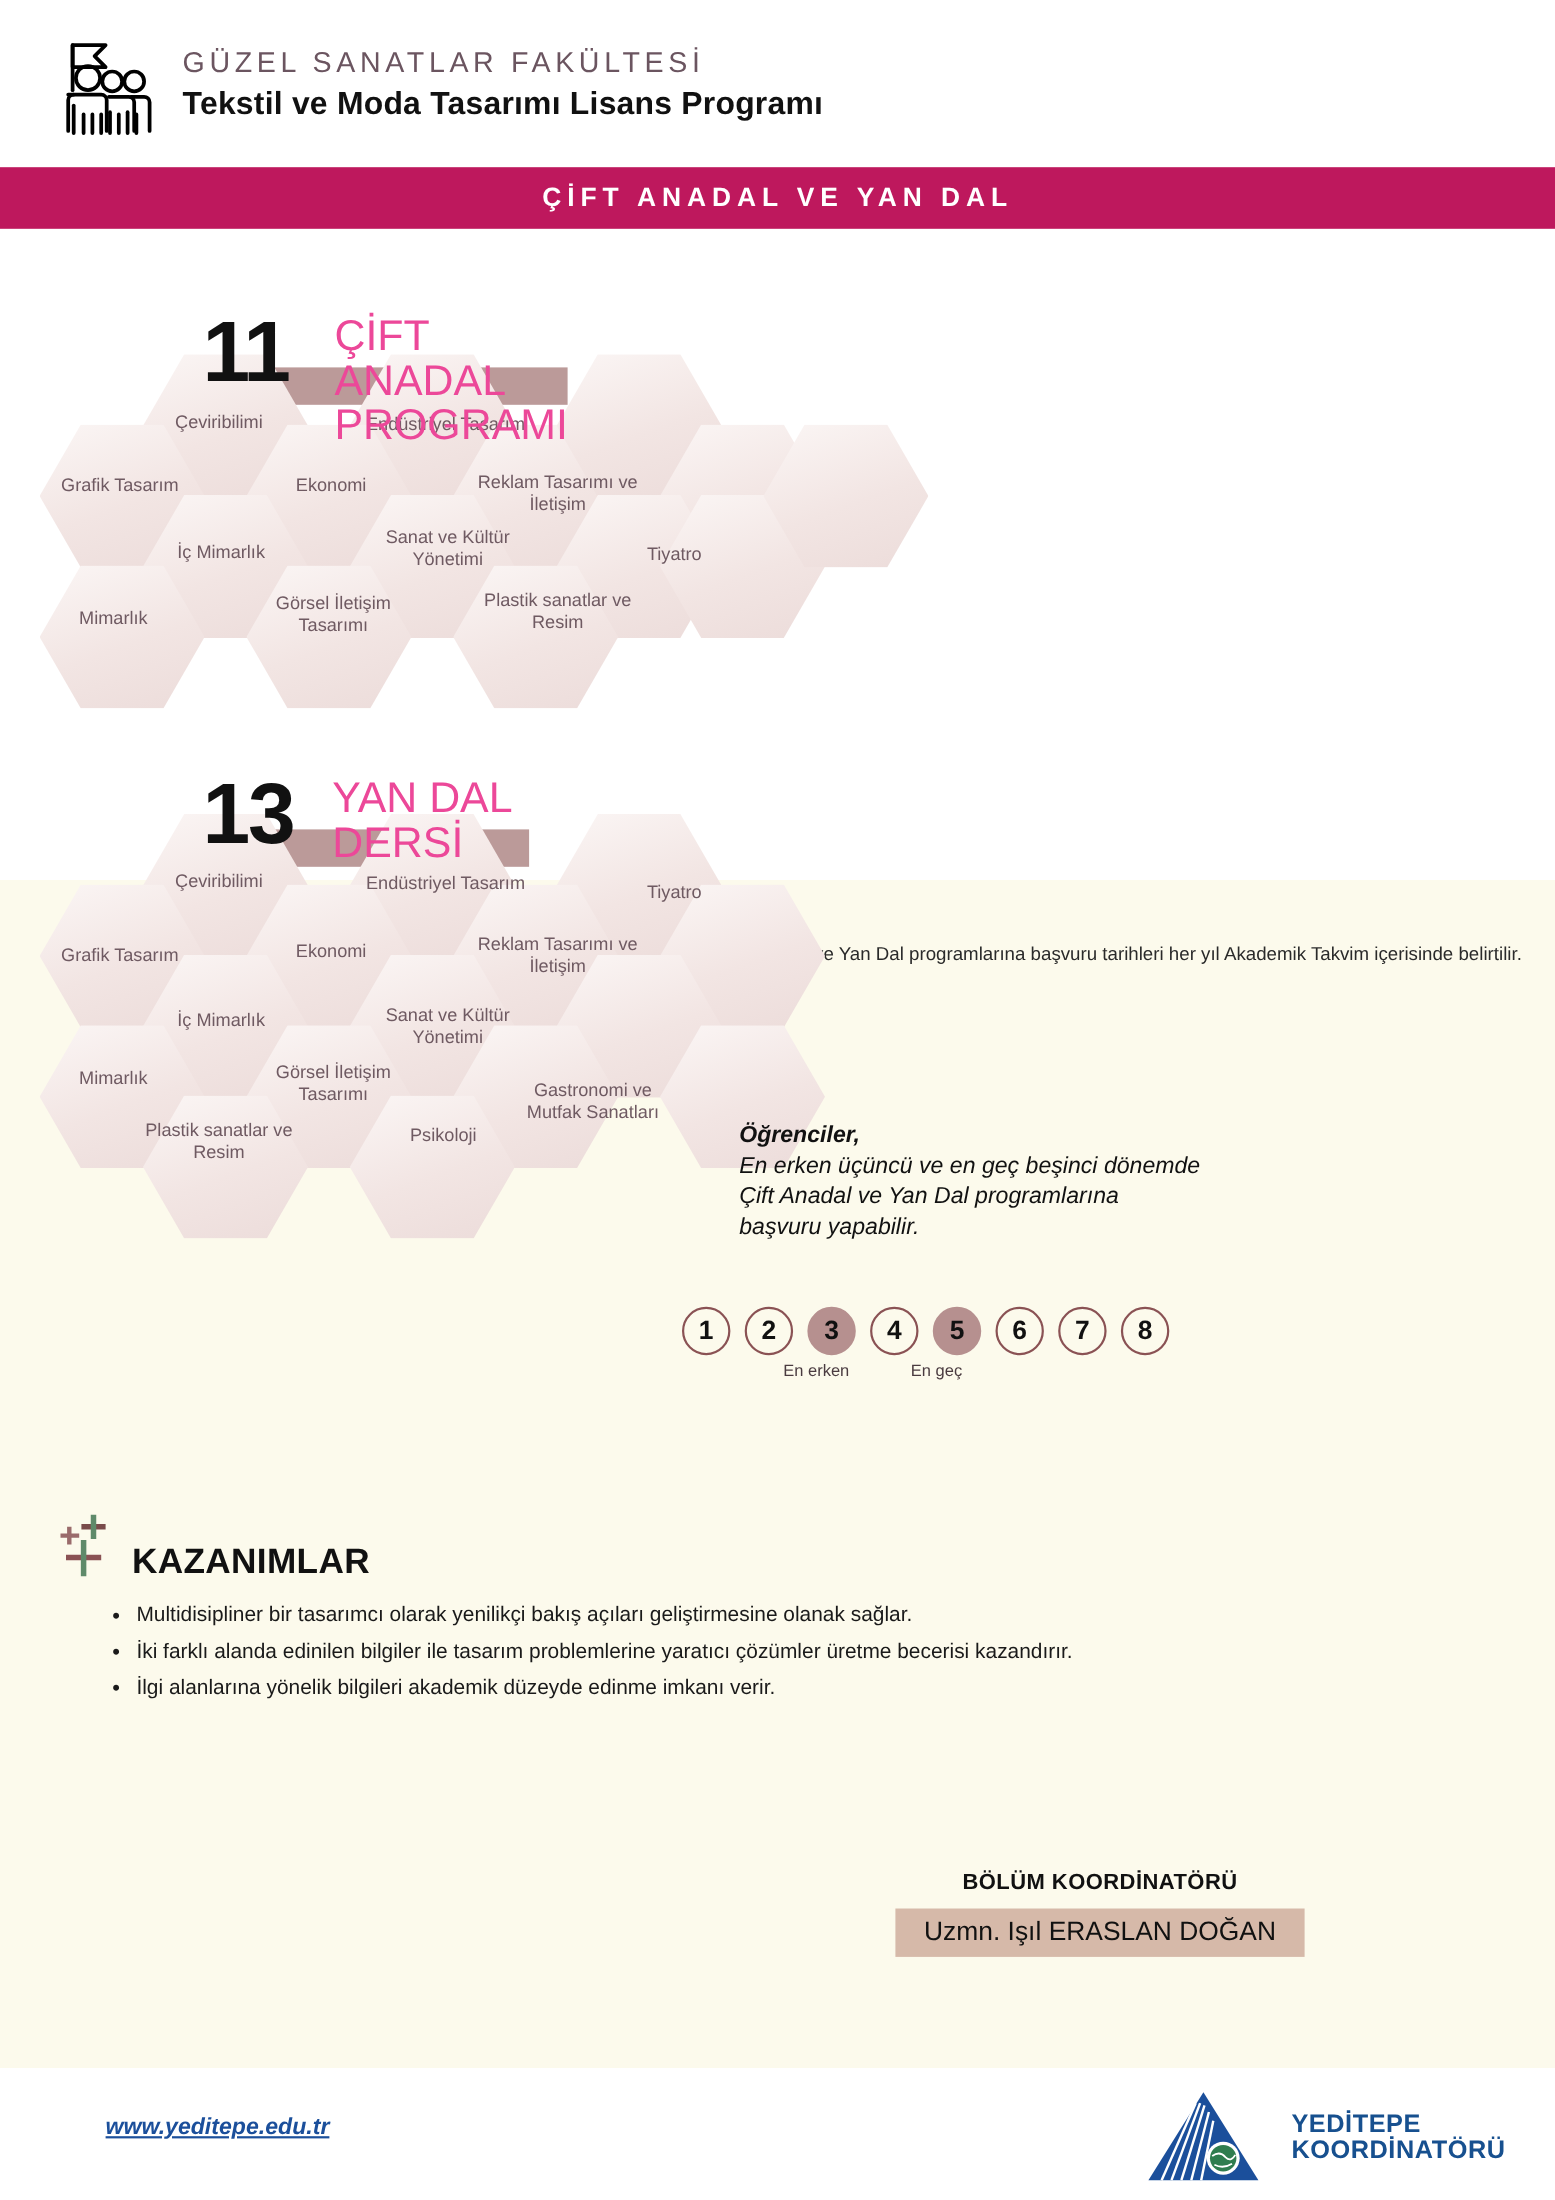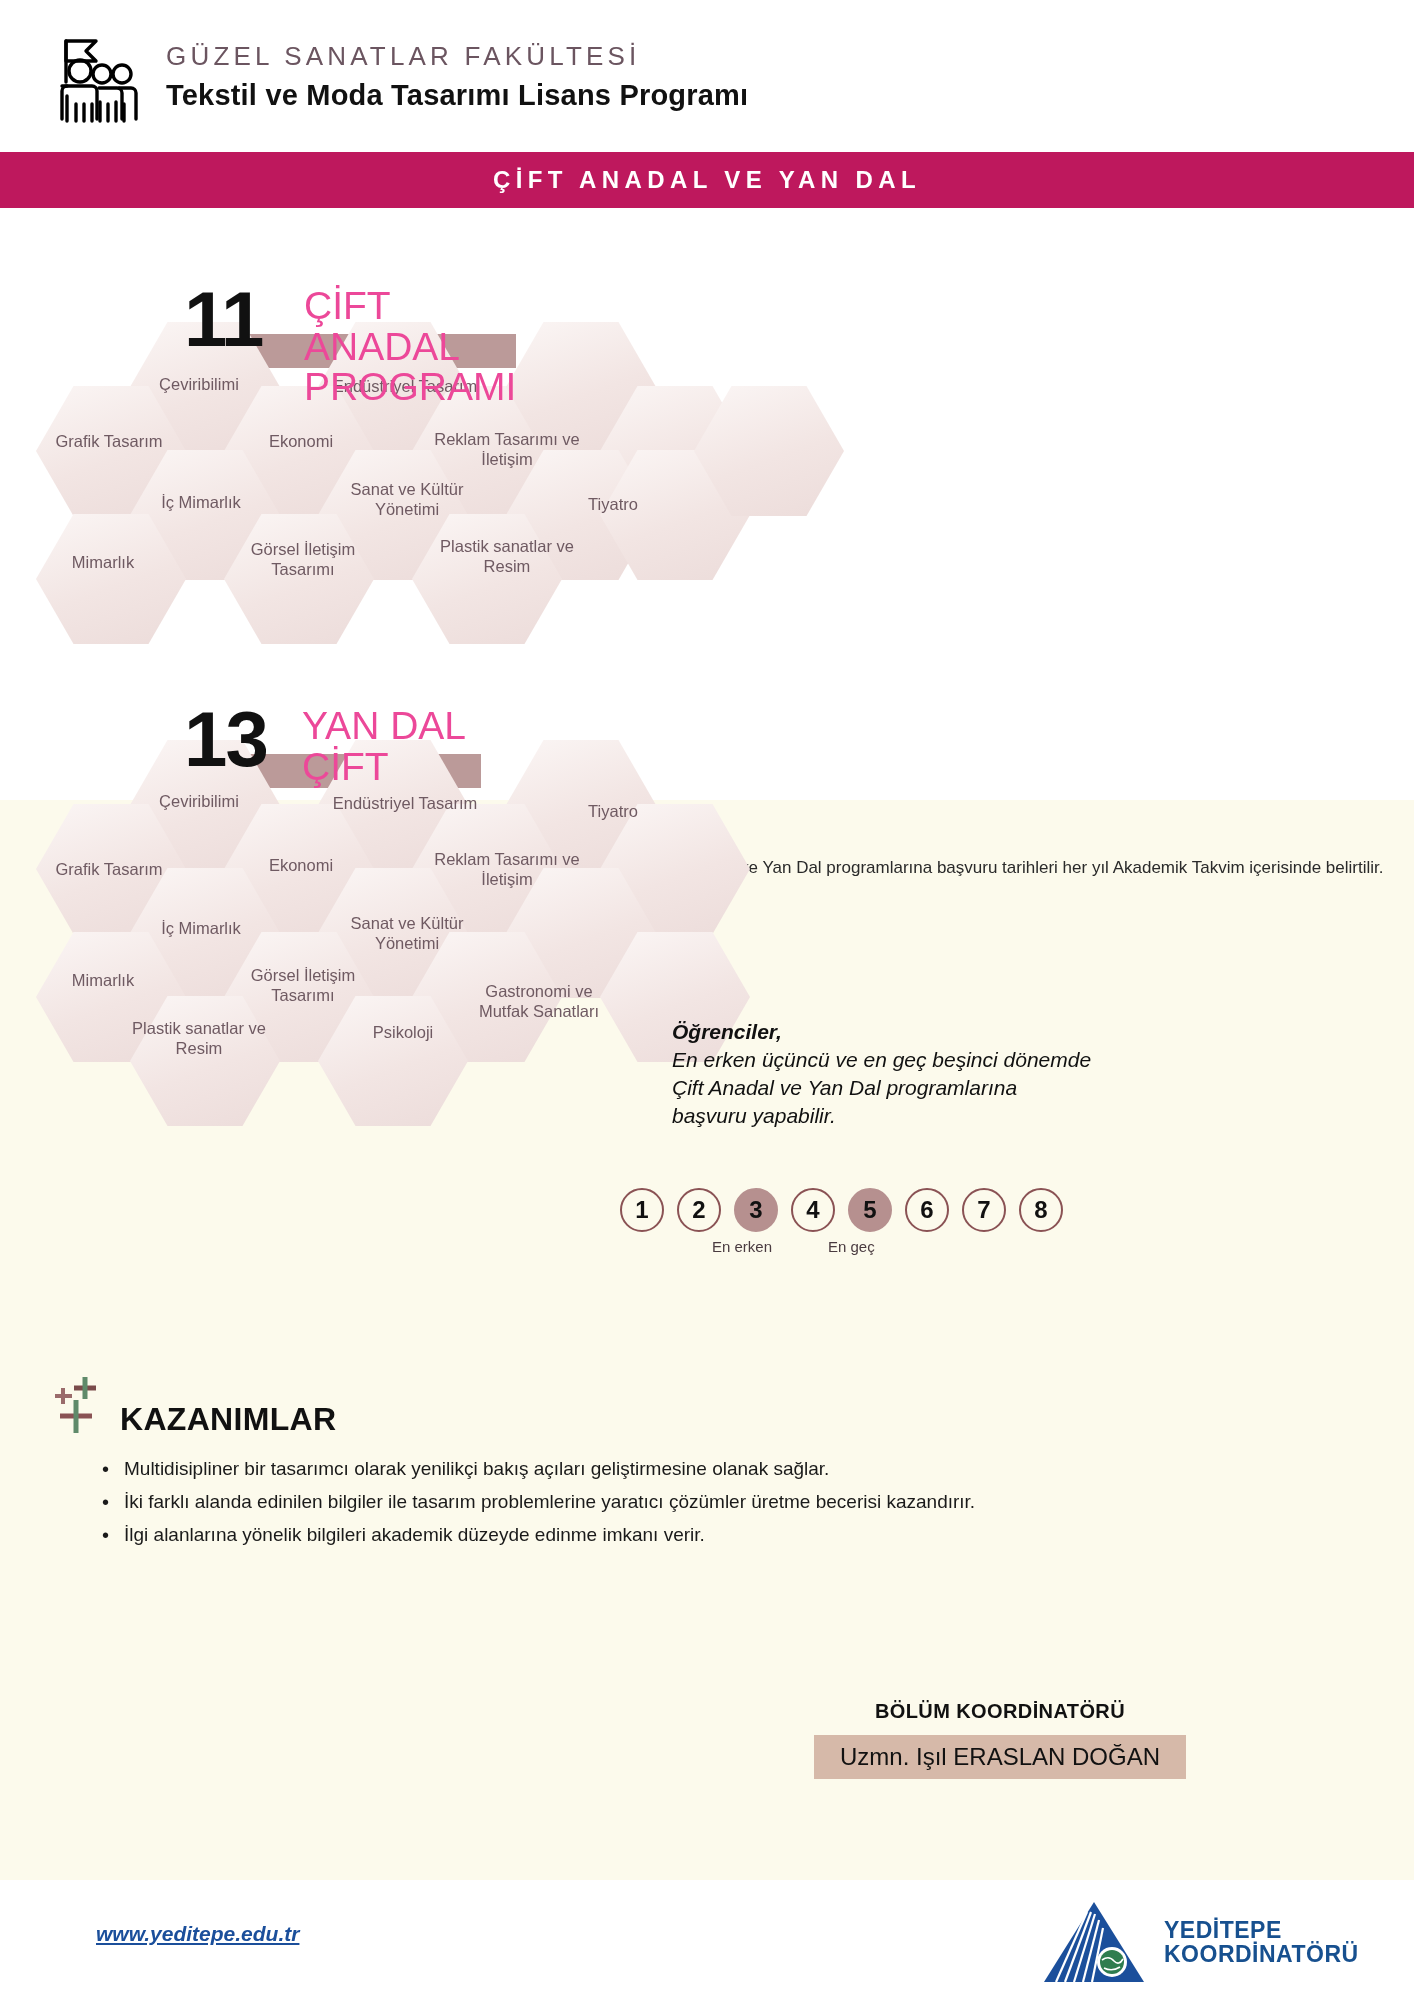--- a/index.html
+++ b/index.html
@@ -113,21 +113,21 @@
     padding:8px 26px; font-size:24px; color:#111;
   }
 
   
   .footer { position:absolute; left:0; top:1880px; width:1414px; height:120px; }
   .footer-url {
     position:absolute; left:96px; top:42px;
     font-size:21px; font-weight:bold; color:#1b4f9b; font-style:italic;
   }
   .footer-logo { position:absolute; left:1038px; top:18px; display:flex; align-items:center; gap:14px; }
-  .footer-logo-text { line-height:1.06; }
+  .footer-logo-text { line-height:1.06;margin-left:10px; }
   .footer-logo-text div { font-size:23px; font-weight:bold; color:#17508f; letter-spacing:.5px; }
 </style>
 </head>
 <body>
 
 <div class="bg-white-top"></div>
 <div class="bg-cream"></div>
 <div class="bg-white-bottom"></div>
 
 <div class="header">
@@ -205,21 +205,21 @@
   <div class="hex-label" style="left:412px; top:536px;">Plastik sanatlar ve
 Resim</div>
 </div>
 
 <div class="note">*Çift Anadal ve Yan Dal programlarına başvuru tarihleri her yıl Akademik Takvim içerisinde belirtilir.</div>
 
 <div class="count-block" style="left:104px; top:710px; width:400px; height:90px;">
   <div class="hl-bar" style="width:285px;"></div>
   <div class="count-num">13</div>
   <div class="count-label" style="left:198px;">YAN DAL
-ÇİFT</div>
+DERSİ</div>
 </div>
 
 <div class="hex-cluster" style="left:0; top:0; width:1414px; height:1400px;">
   <div class="hex" style="left:130px; top:740px;"></div>
   <div class="hex" style="left:318px; top:740px;"></div>
   <div class="hex" style="left:506px; top:740px;"></div>
   <div class="hex" style="left:36px;  top:804px;"></div>
   <div class="hex" style="left:224px; top:804px;"></div>
   <div class="hex" style="left:412px; top:804px;"></div>
   <div class="hex" style="left:600px; top:804px;"></div>

